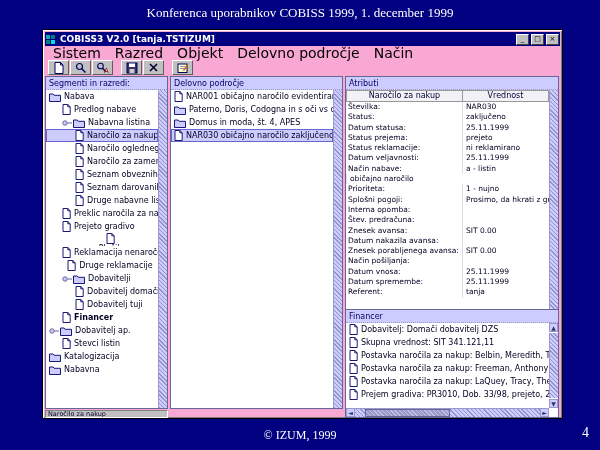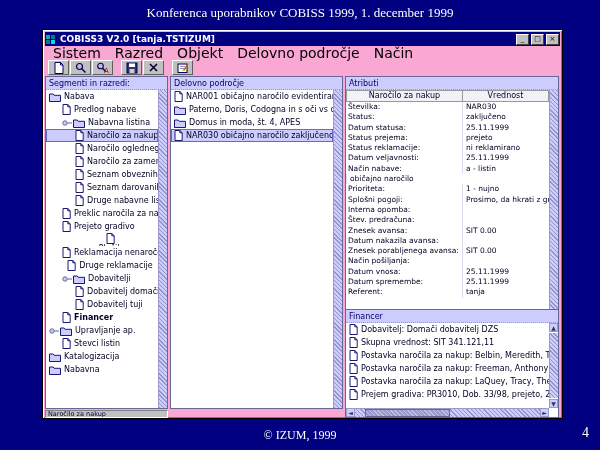--- a/index.html
+++ b/index.html
@@ -400,21 +400,21 @@
               <svg width="11" height="8" viewBox="0 0 11 8">
                 <circle cx="3" cy="4" r="2.2" fill="#ccccff" stroke="#666699"></circle>
                 <line x1="5.4" y1="4" x2="10" y2="4" stroke="#666699"></line>
               </svg>
             </span>
             <span class="icon">
               <svg width="12" height="10" viewBox="0 0 12 10">
                 <path d="M.5 2 H4.2 L5.2 3.3 H11.5 V9.5 H.5 Z" fill="#ccccff" stroke="#000066" stroke-width="0.9"></path>
               </svg>
             </span>
-            <span class="lbl">Upravljanje ap.</span>
+            <span class="lbl">Dobavitelj ap.</span>
           </div>
           <div class="tree-row" style="padding-left: 16px;">
             <span class="icon">
               <svg width="9" height="11" viewBox="0 0 9 11">
                 <path d="M1 .5 H5.8 L8.2 2.8 V10.5 H1 Z" fill="#fff" stroke="#000066" stroke-width="0.9"></path>
                 <path d="M5.8 .5 V2.8 H8.2" fill="none" stroke="#000066" stroke-width="0.9"></path>
               </svg>
             </span>
             <span class="lbl">Števci listin</span>
           </div>

